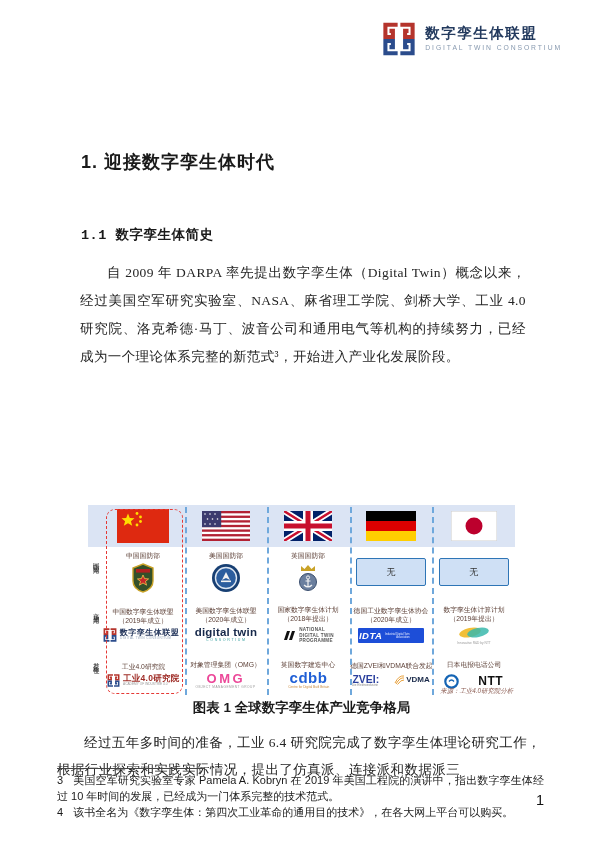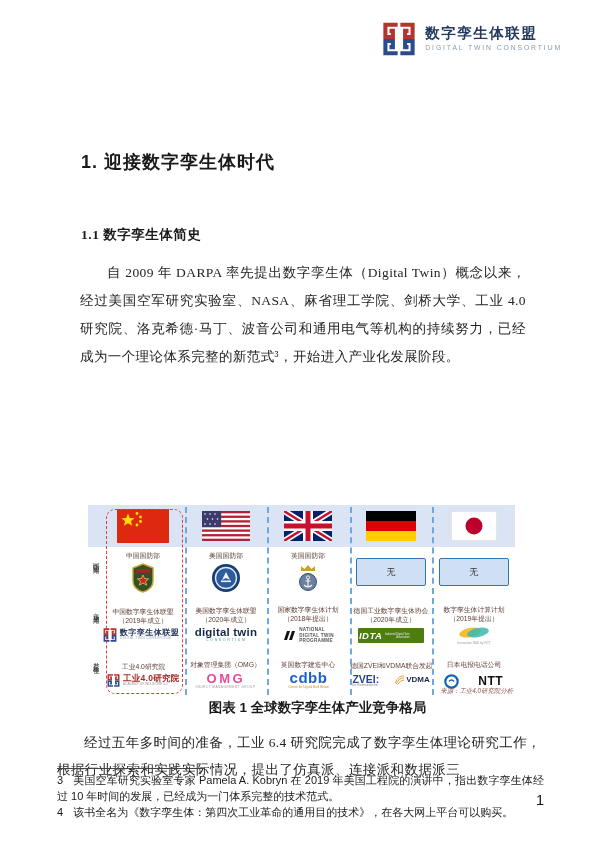--- a/index.html
+++ b/index.html
@@ -9,21 +9,21 @@
   .hdr{position:absolute;top:22px;right:38px;display:flex;align-items:center;gap:9px;}
   .hdr-icon svg{display:block;}
   .hdr-txt{display:flex;flex-direction:column;line-height:1;}
   .hdr-title{font-family:"Liberation Sans",sans-serif;font-weight:bold;font-size:14.5px;
              color:#233a5e;letter-spacing:1.5px;}
   .hdr-sub{font-family:"Liberation Sans",sans-serif;font-size:6.8px;color:#8799af;
            letter-spacing:1.9px;margin-top:4px;}
   
   .h1{position:absolute;left:81px;top:150px;font-family:"Liberation Sans",sans-serif;
       font-weight:bold;font-size:18px;color:#1a1a1a;letter-spacing:1px;}
-  .h2{position:absolute;left:81px;top:226px;font-family:Liberation Serif, serif;
+  .h2{position:absolute;left:81px;top:226px;font-family:Liberation Mono, monospace;
       font-weight:bold;font-size:13.5px;color:#1a1a1a;letter-spacing:.5px;}
   
   .para{position:absolute;font-size:13.5px;line-height:28px;text-align:justify;
         text-indent:2em;color:#242424;letter-spacing:.4px;}
   #p1{left:80px;top:259px;width:446px;}
   #p2{left:80px;top:362px;width:446px;}
   #p3{left:57px;top:729px;width:484px;line-height:27px;}
   
   .figure{position:absolute;left:88px;top:505px;width:427px;height:192px;
           font-family:"Liberation Sans",sans-serif;}
@@ -37,35 +37,35 @@
           line-height:9.5px;text-align:center;white-space:nowrap;}
   .vsep{position:absolute;top:2px;bottom:2px;border-left:2px dashed #6fa8dc;}
   .cn-outline{position:absolute;left:18px;top:4px;width:75px;height:183px;
               border:1.6px dashed #e53935;border-radius:9px;}
   .rowlab{position:absolute;left:1px;width:13px;writing-mode:vertical-rl;text-orientation:upright;
           font-size:8px;transform:scale(.8);transform-origin:left center;color:#333;letter-spacing:2px;}
   .none-box{width:68px;height:26px;background:#cfe0f5;border:1px solid #2e75b6;border-radius:2px;
             display:flex;align-items:center;justify-content:center;font-size:9px;color:#333;}
   .src{position:absolute;right:2px;bottom:2px;font-size:8px;transform:scale(.8);
        transform-origin:right bottom;font-style:italic;color:#8a5a50;}
-  .caption{position:absolute;left:104px;top:699px;width:427px;text-align:center;
+  .caption{position:absolute;left:88px;top:699px;width:427px;text-align:center;
            font-family:"Liberation Sans",sans-serif;font-weight:bold;font-size:13.5px;color:#1a1a1a;}
   
   .mini{display:flex;align-items:center;gap:3px;margin-top:2px;}
   .mini-col{display:flex;flex-direction:column;line-height:1;}
   .dtc-name{font-size:8px;font-weight:bold;color:#24365c;letter-spacing:.5px;}
   .dtc-sub{font-size:4px;transform:scale(.8);transform-origin:left top;color:#9aa8bb;letter-spacing:.4px;}
   .i40-name{font-size:8.5px;font-weight:bold;color:#9e2b25;letter-spacing:.3px;}
   .i40-sub{font-size:4px;transform:scale(.8);transform-origin:left top;color:#999;}
   .dtus-name{font-size:11.5px;font-weight:bold;color:#16284a;letter-spacing:.2px;}
   .dtus-sub{font-size:4.5px;transform:scale(.8);transform-origin:center top;color:#3aa0a0;
             letter-spacing:2px;text-align:center;}
   .ndtp{display:flex;align-items:center;gap:3px;margin-top:3px;}
   .ndtp-txt{font-size:4.6px;font-weight:bold;color:#555;line-height:5.4px;letter-spacing:.3px;text-align:left;}
-  .idta-box{margin-top:3px;width:66px;height:15px;background:#4d7c0f;border-radius:1px;
+  .idta-box{margin-top:3px;width:66px;height:15px;background:#1d4ed8;border-radius:1px;
             display:flex;align-items:center;justify-content:center;gap:3px;text-align:right;}
   .idta-word{color:#fff;font-weight:bold;font-size:9.5px;font-style:italic;letter-spacing:.5px;}
   .idta-sub{color:#e8ecff;font-size:4px;transform:scale(.65);transform-origin:left center;
             line-height:4.5px;white-space:nowrap;}
   .nttd{display:flex;flex-direction:column;align-items:center;margin-top:2px;}
   .nttd-sub{font-size:4px;transform:scale(.8);color:#9a9a9a;margin-top:1px;white-space:nowrap;}
   .omg-word{font-size:13px;font-weight:bold;color:#ec4899;letter-spacing:2.5px;margin-top:2px;}
   .omg-sub{font-size:4px;transform:scale(.8);color:#9a9a9a;letter-spacing:.6px;}
   .cdbb-word{font-size:15px;font-weight:bold;color:#1f5fd6;letter-spacing:.5px;margin-top:1px;line-height:14px;}
   .cdbb-sub{font-size:4px;transform:scale(.8);color:#c98a3d;white-space:nowrap;}

